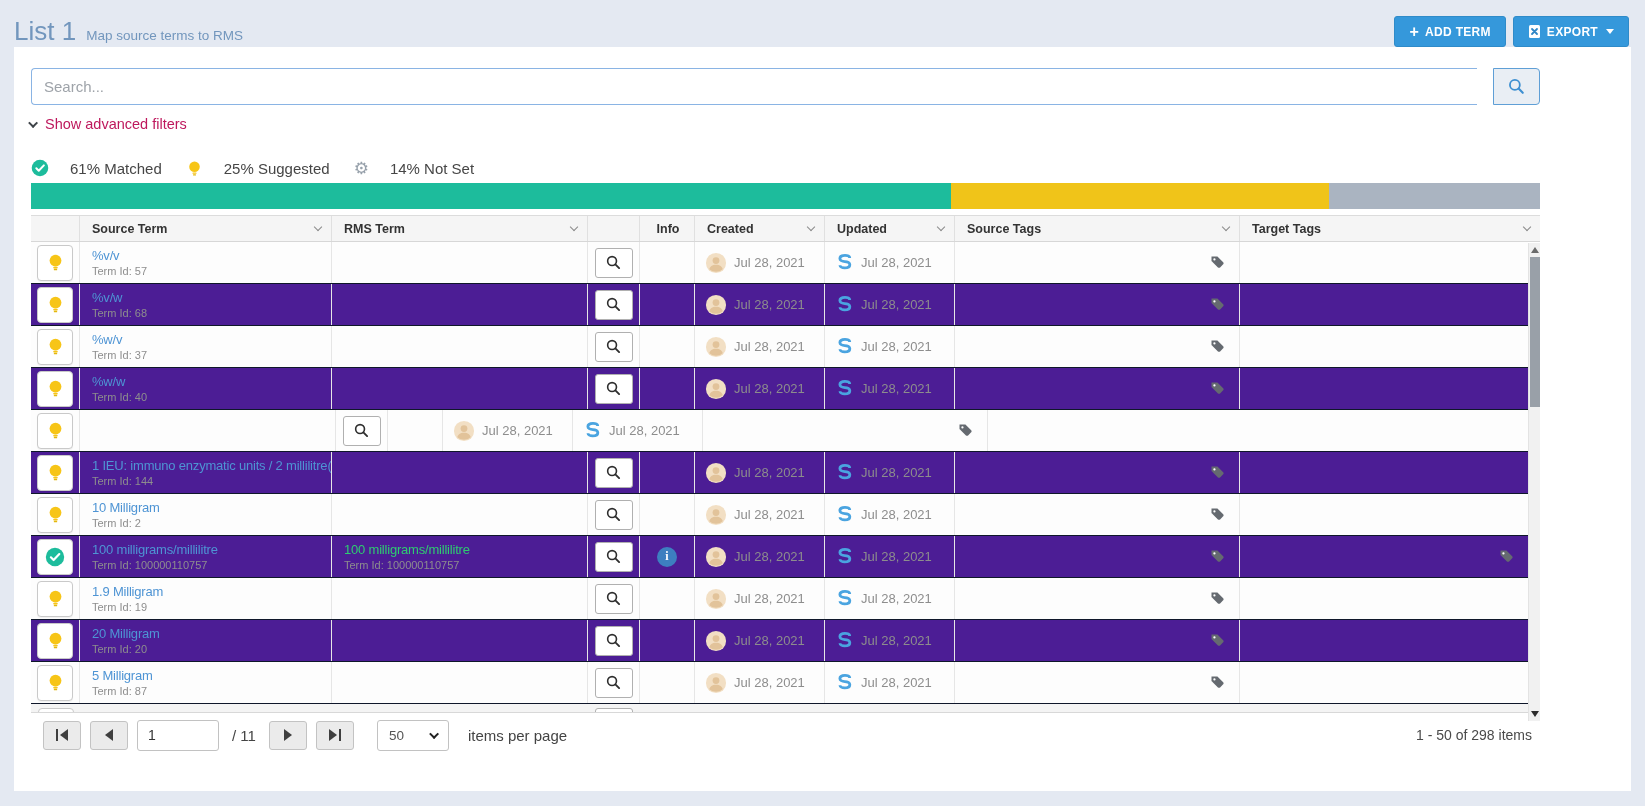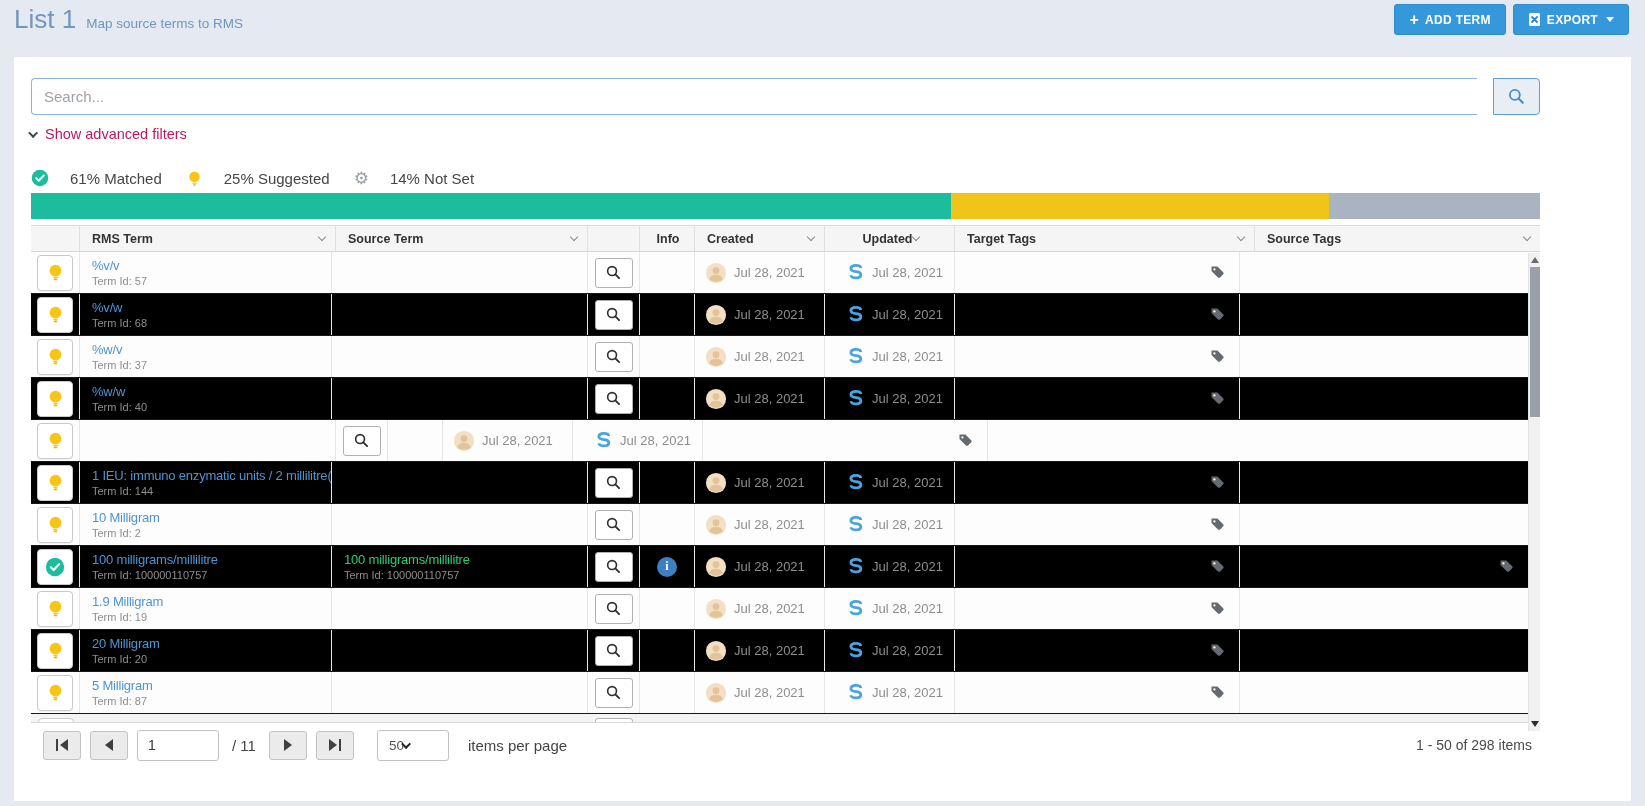--- a/index.html
+++ b/index.html
@@ -2,21 +2,21 @@
 <html><head>
 <meta charset="utf-8">
 <style>
   * { margin:0; padding:0; box-sizing:border-box; }
   html,body { width:1645px; height:806px; overflow:hidden; }
   body { font-family:"Liberation Sans", sans-serif; background:#e4e9f2; }
 
   .page { width:1645px; height:806px; position:relative; }
 
   
-  .top-header { height:57px; display:flex; align-items:flex-start; justify-content:space-between; padding:4px 16px 0 14px; }
+  .top-header { height:47px; display:flex; align-items:flex-end; justify-content:space-between; padding:14px 16px 0 14px; }
   .title-wrap { display:flex; align-items:baseline; gap:10px; }
   .page-title { font-size:26px; color:#7296bd; font-weight:400; }
   .page-subtitle { font-size:13.5px; color:#7296bd; }
   .hdr-buttons { display:flex; gap:7px; }
   .btn-blue { display:flex; align-items:center; gap:6px; height:31px; padding:0 14px; background:#3598db; border:1px solid #2f8bc9; border-radius:3px; color:#fff; font-size:12px; font-weight:700; letter-spacing:.3px; cursor:pointer; }
   .plus-glyph { font-size:16px; font-weight:700; line-height:1; }
   .caret-down { width:0; height:0; border-left:4px solid transparent; border-right:4px solid transparent; border-top:5px solid #fff; margin-left:2px; }
 
   
   .panel { margin:0 14px; background:#fff; height:744px; padding:21px 91px 0 17px; position:relative; }
@@ -45,31 +45,31 @@
   
   .table-wrap { margin-top:6px; position:relative; }
   .thead { display:flex; height:27px; background:#f5f5f5; border-top:1px solid #dcdcdc; border-bottom:1px solid #d7d7d7; }
   .hcell { display:flex; align-items:center; justify-content:space-between; padding:0 10px 0 12px; border-right:1px solid #e0e0e0; font-size:12.5px; font-weight:700; color:#333; }
   .hcell:last-child { border-right:none; }
   .sort-chev { width:6px; height:6px; border-left:1.6px solid #8a8a8a; border-bottom:1.6px solid #8a8a8a; transform:rotate(-45deg); margin-top:-3px; }
 
   .tbody { position:relative; }
   .trow { display:flex; height:42px; border-bottom:1px solid #0f172a; margin-right:12px; }
   .trow.odd { background:#fdfdfd; }
-  .trow.even { background:#000000; }
+  .trow.even { background:#4c1d95; }
   .tcell { display:flex; align-items:center; border-right:1px solid #e6e6e6; overflow:hidden; }
   .tcell:last-child { border-right:none; }
 
   .c1 { width:49px; justify-content:center; }
   .c2 { width:252px; }
   .c3 { width:256px; }
   .c4 { width:52px; justify-content:center; }
   .c5 { width:55px; justify-content:center; }
   .c6 { width:130px; }
-  .c7 { width:130px;justify-content:center; }
+  .c7 { width:130px; }
   .c8 { width:285px; }
   .c9 { flex:1; }
 
   .term-cell { flex-direction:column; align-items:flex-start; justify-content:center; padding-left:12px; }
   .term-link { font-size:13px; color:#4e94d4; letter-spacing:-.2px; white-space:nowrap; cursor:pointer; }
   .term-link.rms-green { color:#2ecc71; }
   .term-id { font-size:11px; color:#8e8e8e; margin-top:2px; white-space:nowrap; }
 
   .status-btn { width:36px; height:36px; background:#fff; border:1px solid #c9c9c9; border-radius:4px; display:flex; align-items:center; justify-content:center; cursor:pointer; box-shadow:0 1px 1px rgba(0,0,0,.05); }
   .mag-btn { width:38px; height:30px; background:#fff; border:1px solid #b0b0b0; border-radius:3px; display:flex; align-items:center; justify-content:center; cursor:pointer; color:#2e2e2e; }
@@ -94,21 +94,21 @@
 
   
   .pager { height:45px; border-top:1px solid #d8d8d8; display:flex; align-items:center; justify-content:space-between; padding:0 2px 0 12px; }
   .pager-left { display:flex; align-items:center; gap:9px; }
   .pg-btn { width:38px; height:29px; background:#ebebeb; border:1px solid #c3c3c3; border-radius:3px; display:flex; align-items:center; justify-content:center; gap:2px; cursor:pointer; }
   .tri-l { width:0; height:0; border-top:6px solid transparent; border-bottom:6px solid transparent; border-right:8px solid #3f3f3f; }
   .tri-r { width:0; height:0; border-top:6px solid transparent; border-bottom:6px solid transparent; border-left:8px solid #3f3f3f; }
   .pg-bar { width:2px; height:12px; background:#3f3f3f; }
   .page-input { width:82px; height:31px; border:1px solid #c2c2c2; border-radius:3px; padding-left:10px; font-size:14px; color:#333; font-family:"Liberation Sans",sans-serif; }
   .total-pages { font-size:15px; color:#444; margin:0 4px; }
-  .size-select { width:72px; height:31px; border:1px solid #c2c2c2; border-radius:3px; background:#fff; display:flex; align-items:center; justify-content:flex-start; padding:0 9px 0 11px; margin-left:14px; cursor:pointer; }
+  .size-select { width:72px; height:31px; border:1px solid #c2c2c2; border-radius:3px; background:#fff; display:flex; align-items:center; justify-content:space-between; padding:0 9px 0 11px; margin-left:14px; cursor:pointer; }
   .size-value { font-size:13.5px; color:#555; }
   .select-chev { width:7px; height:7px; border-left:2px solid #222; border-bottom:2px solid #222; transform:rotate(-45deg) translateY(-2px); }
   .ipp-label { font-size:15px; color:#444; margin-left:10px; }
   .range-label { font-size:14px; color:#4a4a4a; padding-right:6px; }
 
   svg { display:block; }
 </style>
 </head>
 <body>
 
@@ -207,48 +207,48 @@
       <div class="progress-seg" id="seg-matched" style="width: 61%; background: rgb(29, 188, 156);"></div>
       <div class="progress-seg" id="seg-suggested" style="width: 25%; background: rgb(240, 196, 25);"></div>
       <div class="progress-seg" id="seg-notset" style="width: 14%; background: rgb(170, 180, 193);"></div>
     </div>
 
     <div class="table-wrap">
       <div class="thead" id="thead">
           <div class="hcell c1">
             <span></span>
           </div>
+          <div class="hcell c2">
+            <span>Source Term</span>
+            <span class="sort-chev"></span>
+          </div>
           <div class="hcell c3">
             <span>RMS Term</span>
-            <span class="sort-chev"></span>
-          </div>
-          <div class="hcell c2">
-            <span>Source Term</span>
             <span class="sort-chev"></span>
           </div>
           <div class="hcell c4">
             <span></span>
           </div>
           <div class="hcell c5">
             <span>Info</span>
           </div>
           <div class="hcell c6">
             <span>Created</span>
             <span class="sort-chev"></span>
           </div>
           <div class="hcell c7">
             <span>Updated</span>
             <span class="sort-chev"></span>
           </div>
+          <div class="hcell c8">
+            <span>Source Tags</span>
+            <span class="sort-chev"></span>
+          </div>
           <div class="hcell c9">
             <span>Target Tags</span>
-            <span class="sort-chev"></span>
-          </div>
-          <div class="hcell c8">
-            <span>Source Tags</span>
             <span class="sort-chev"></span>
           </div>
         </div>
       <div class="tbody" id="tbody">
           <div class="trow odd">
     <div class="tcell c1">
       <button class="status-btn">
         <svg class="i-bulb" width="19" height="19" viewBox="0 0 20 20">
                   <use href="#ico-bulb"></use>
                 </svg>

